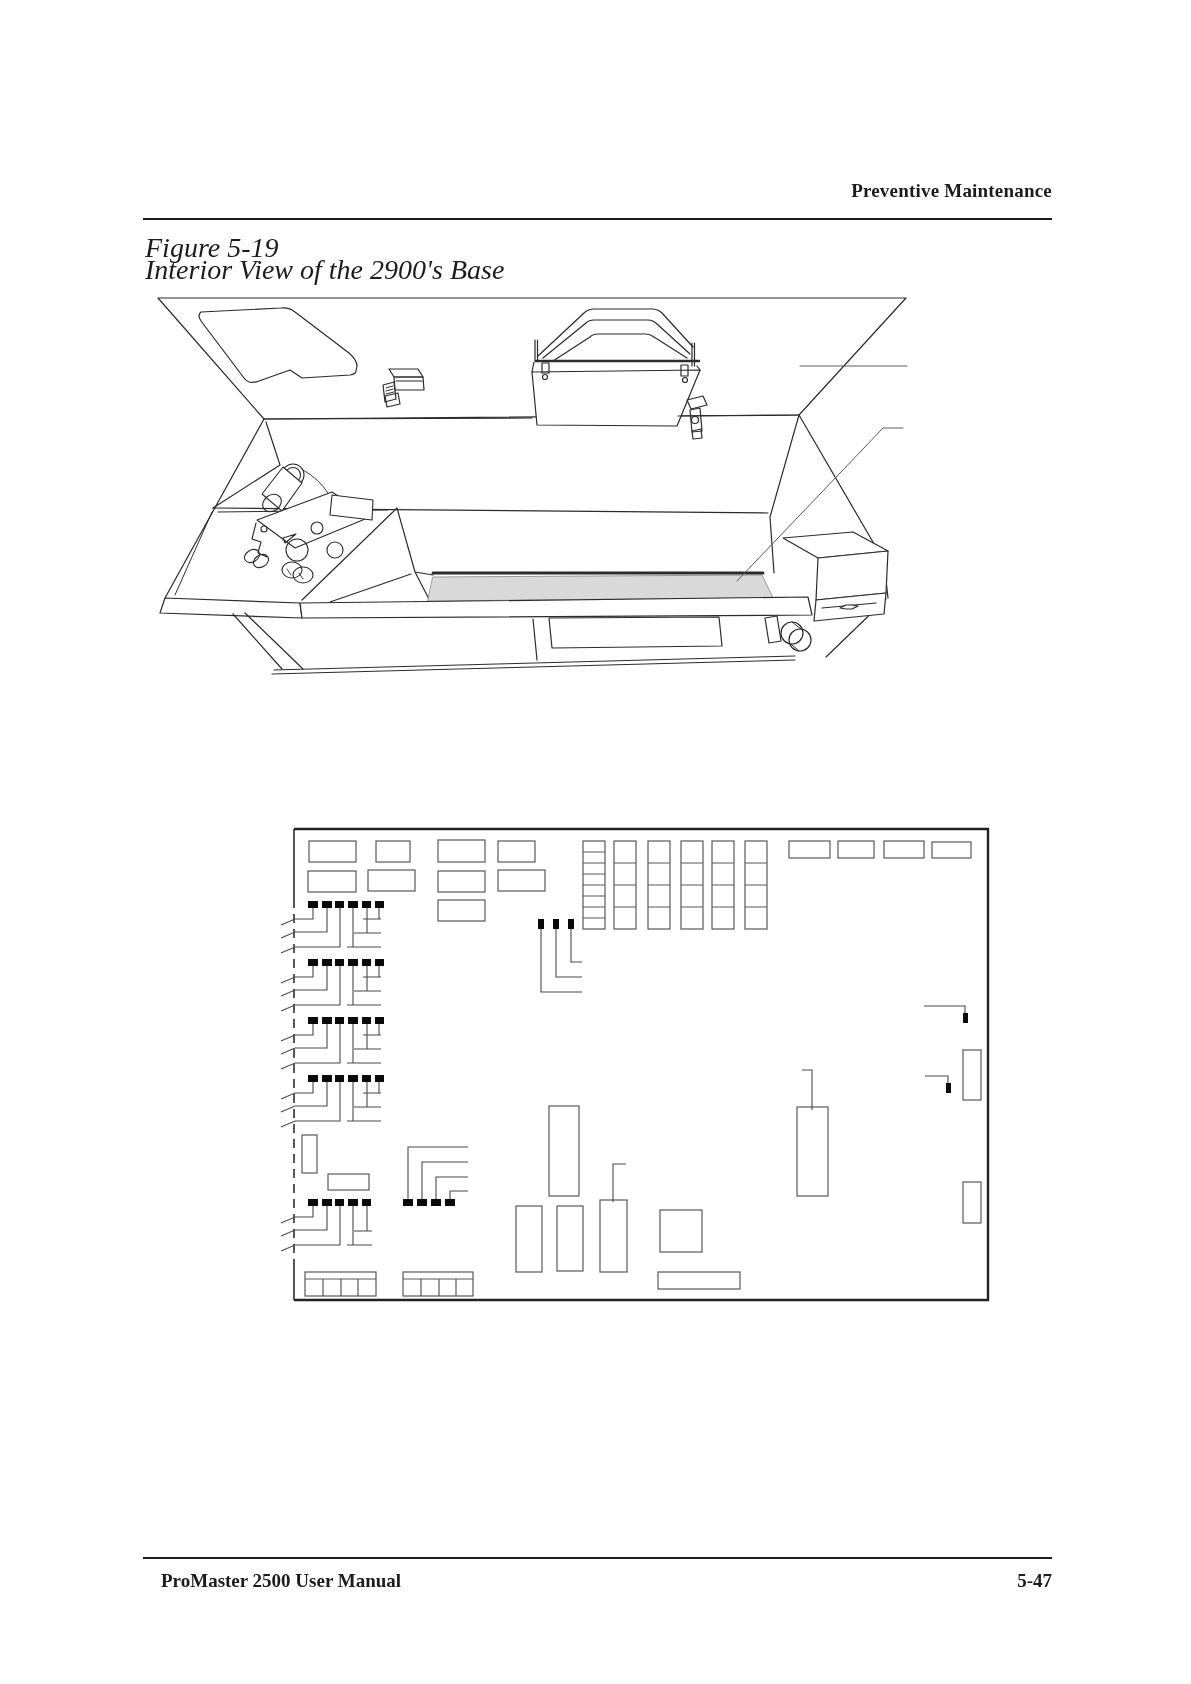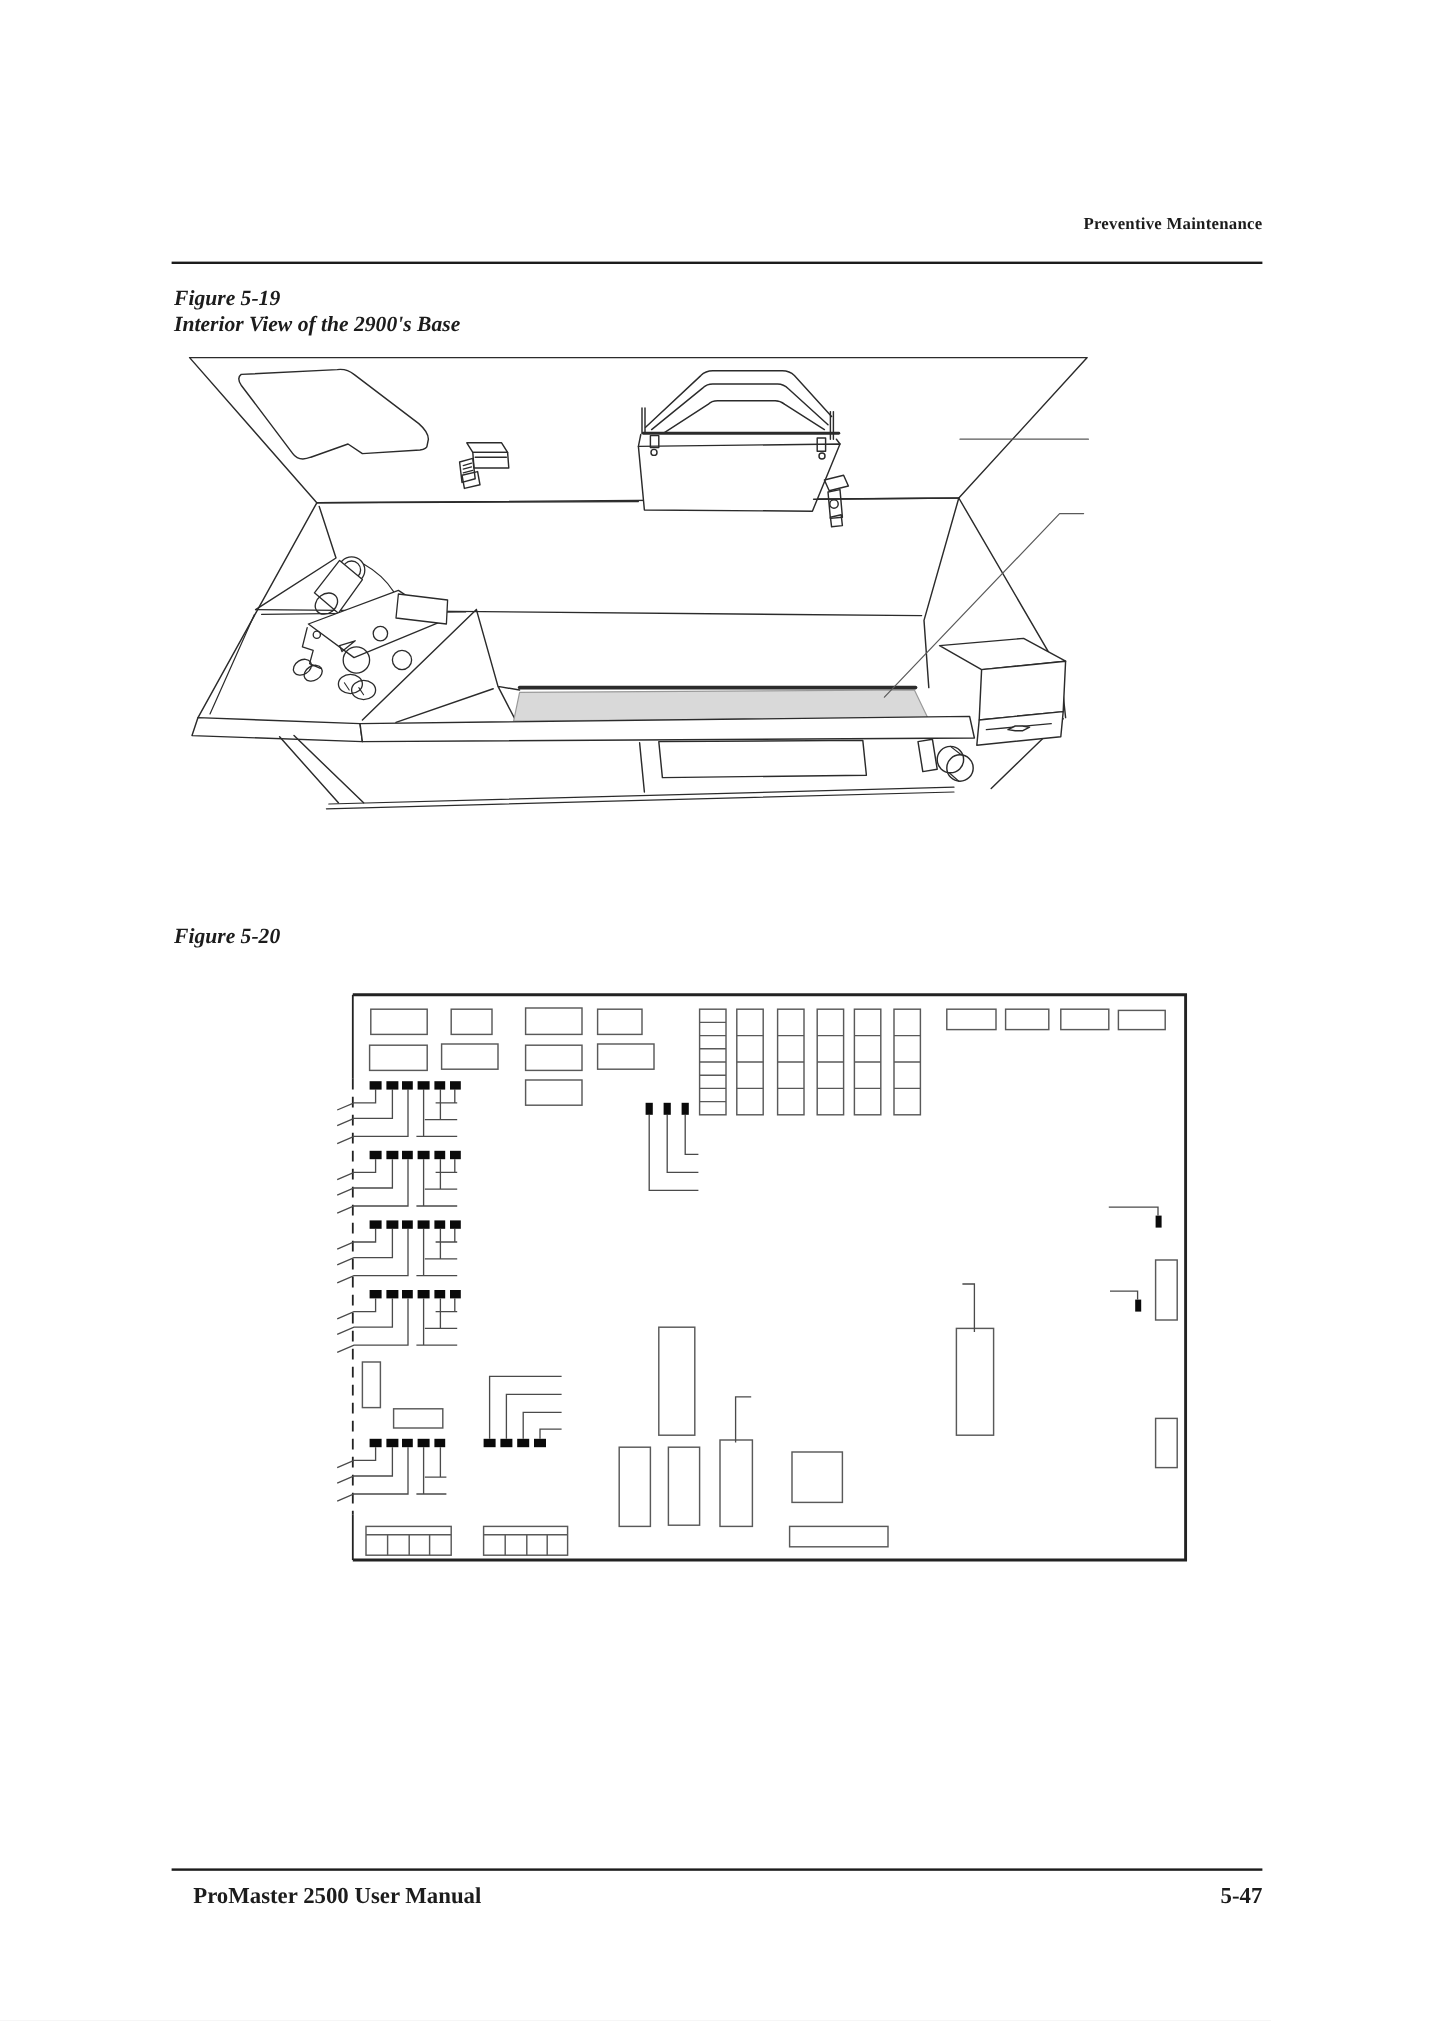--- a/index.html
+++ b/index.html
@@ -7,29 +7,29 @@
     position:relative;
     width:1191px;height:1684px;
     background:#ffffff;
     font-family:"Liberation Serif","DejaVu Serif",serif;
     color:#1c1c1c;
     overflow:hidden;
     margin:0 auto;
   }
   .header-title{
     position:absolute;top:180px;right:139px;
-    font-size:14px;font-weight:bold;letter-spacing:.2px;
+    font-size:19px;font-weight:bold;letter-spacing:.2px;
     white-space:nowrap;
   }
   .rule{position:absolute;left:143px;width:909px;height:2px;background:#1c1c1c;}
   .header-rule{top:218px;}
   .footer-rule{top:1557px;}
   .fig-caption{
     position:absolute;left:145px;
-    font-size:18px;font-weight:bold;font-style:italic;
+    font-size:28px;font-weight:normal;font-style:italic;
     line-height:22px;white-space:nowrap;
   }
   .fig-caption-1{top:237px;}
   .fig-caption-2{top:769px;}
   .footer-left{
     position:absolute;left:145px;top:1570px;
     font-size:19px;font-weight:bold;white-space:nowrap;margin-left:16px;
   }
   .footer-right{
     position:absolute;right:139px;top:1570px;
@@ -44,21 +44,20 @@
 
   <div class="header-title">Preventive Maintenance</div>
   <div class="rule header-rule"></div>
 
   <div class="fig-caption fig-caption-1">
     <div>Figure 5-19</div>
     <div>Interior View of the 2900's Base</div>
   </div>
 
   <div class="fig-caption fig-caption-2">
-    <div>Figure 5-20</div>
   </div>
 
   <svg class="diagrams" width="1191" height="1684" viewBox="0 0 1191 1684">
     <defs>
 
       <g id="ledrow6" stroke="#4a4a4a" stroke-width="1.1" fill="none">
         <path d="M281,24 L295,18 H313 V7"></path>
         <path d="M281,37 L295,31 H327 V7"></path>
         <path d="M281,52 L295,46 H340 V7"></path>
         <path d="M381,18 H363 M379,18 V7"></path>

